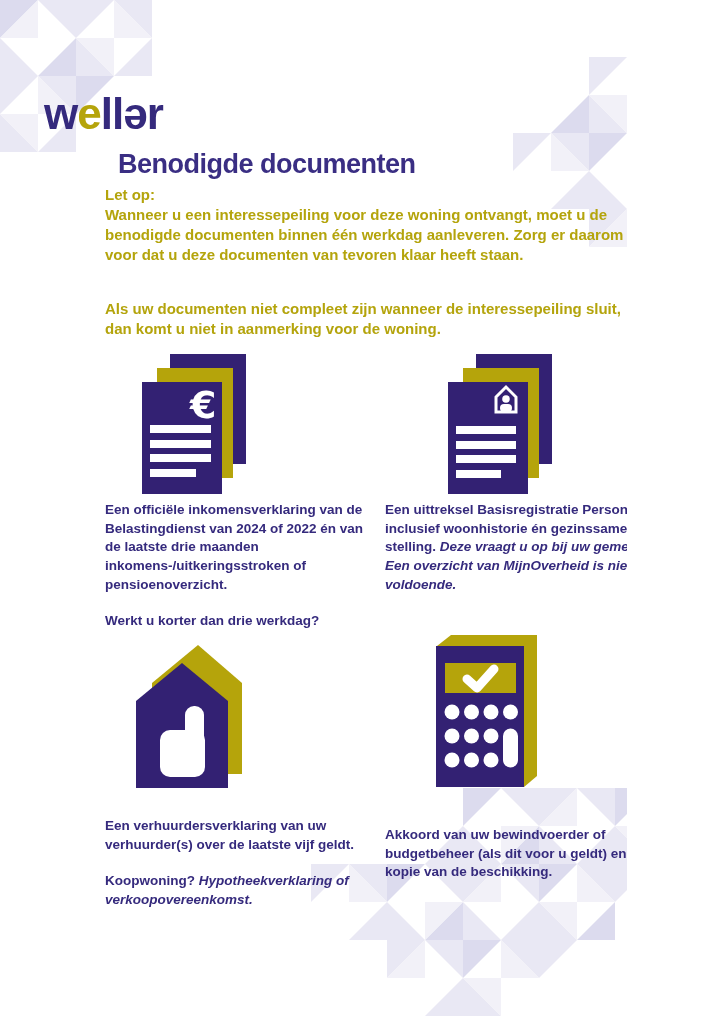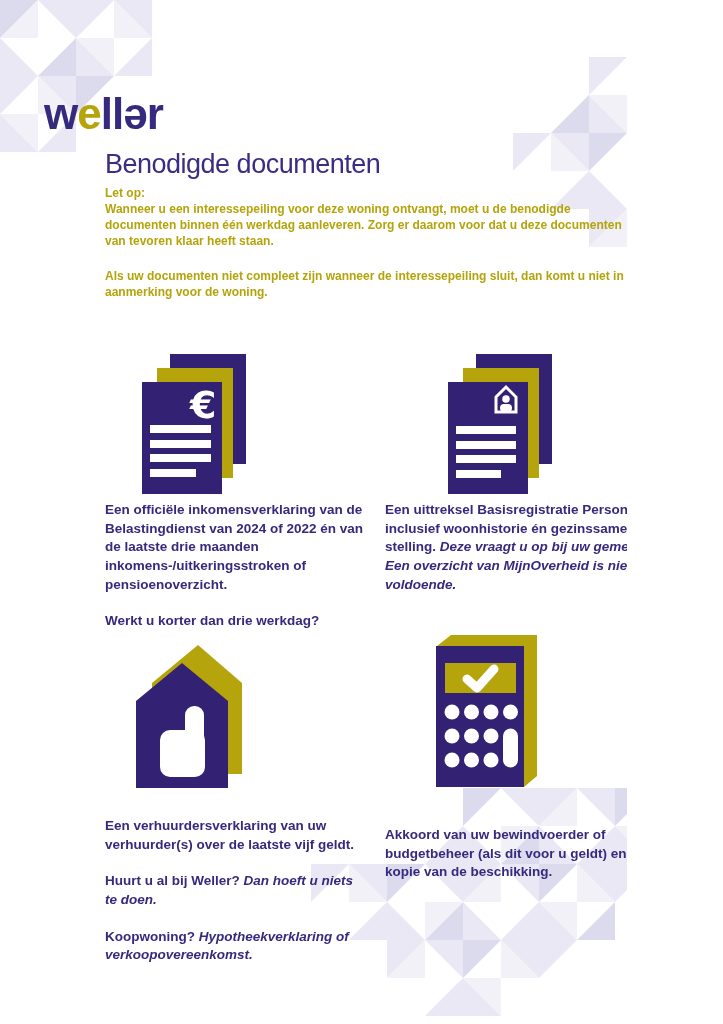--- a/index.html
+++ b/index.html
@@ -18,25 +18,25 @@
   
   .logo{
     position:absolute;left:44px;top:92px;
     font-size:44px;font-weight:bold;letter-spacing:-1px;color:#352a7d;line-height:1;
   }
   .logo .gold{color:#b5a40b}
 
   
   .intro{position:absolute;left:105px;top:149px;width:524px}
   .title{
-    font-size:27px;font-weight:normal;color:#3a2e83;margin:0 0 5px 0;letter-spacing:-0.5px;
-  }
-  .notice{color:#b4a40c;font-weight:bold;font-size:12px;line-height:1.34}
+    font-size:27px;font-weight:bold;color:#3a2e83;margin:0 0 5px 13px;letter-spacing:-0.5px;
+  }
+  .notice{color:#b4a40c;font-weight:bold;font-size:15px;line-height:1.34}
   .notice p{margin:0}
-  .notice p.gap{margin-bottom:19px}
+  .notice p.gap{margin-bottom:34px}
 
   
   #icon-income{left:126px;top:344px;width:150px;height:155px}
   #icon-brp{left:432px;top:344px;width:150px;height:155px}
   #icon-landlord{left:128px;top:631px;width:160px;height:160px}
   #icon-calc{left:423px;top:630px;width:160px;height:160px}
 
   
   .itemtext{
     position:absolute;width:262px;color:#352a7d;font-weight:bold;
@@ -199,20 +199,19 @@
 
   <div id="text-income" class="itemtext">
       <p><span>Een officiële inkomensverklaring van de Belastingdienst van 2024 of 2022 én van de laatste drie maanden inkomens-/uitkeringsstroken of pensioenoverzicht.</span></p>
       <p><span>Werkt u korter dan drie werkdag?</span><br></p>
     </div>
   <div id="text-brp" class="itemtext">
       <p><span>Een uittreksel Basisregistratie Personen inclusief woonhistorie én gezinssamen­stelling. </span><span class="it">Deze vraagt u op bij uw gemeente. Een overzicht van MijnOverheid is niet voldoende.</span></p>
     </div>
   <div id="text-landlord" class="itemtext">
       <p><span>Een verhuurdersverklaring van uw verhuurder(s) over de laatste vijf geldt.</span></p>
-      <p><span>Huurt u al bij Weller? </span><span class="it">Dan hoeft u niets te doen.</span></p>
       <p><span>Koopwoning? </span><span class="it">Hypotheekverklaring of verkoopovereenkomst.</span></p>
     </div>
   <div id="text-calc" class="itemtext">
       <p><span>Akkoord van uw bewindvoerder of budgetbeheer (als dit voor u geldt) en een kopie van de beschikking.</span></p>
     </div>
 
 </div>
 
 </body></html>

